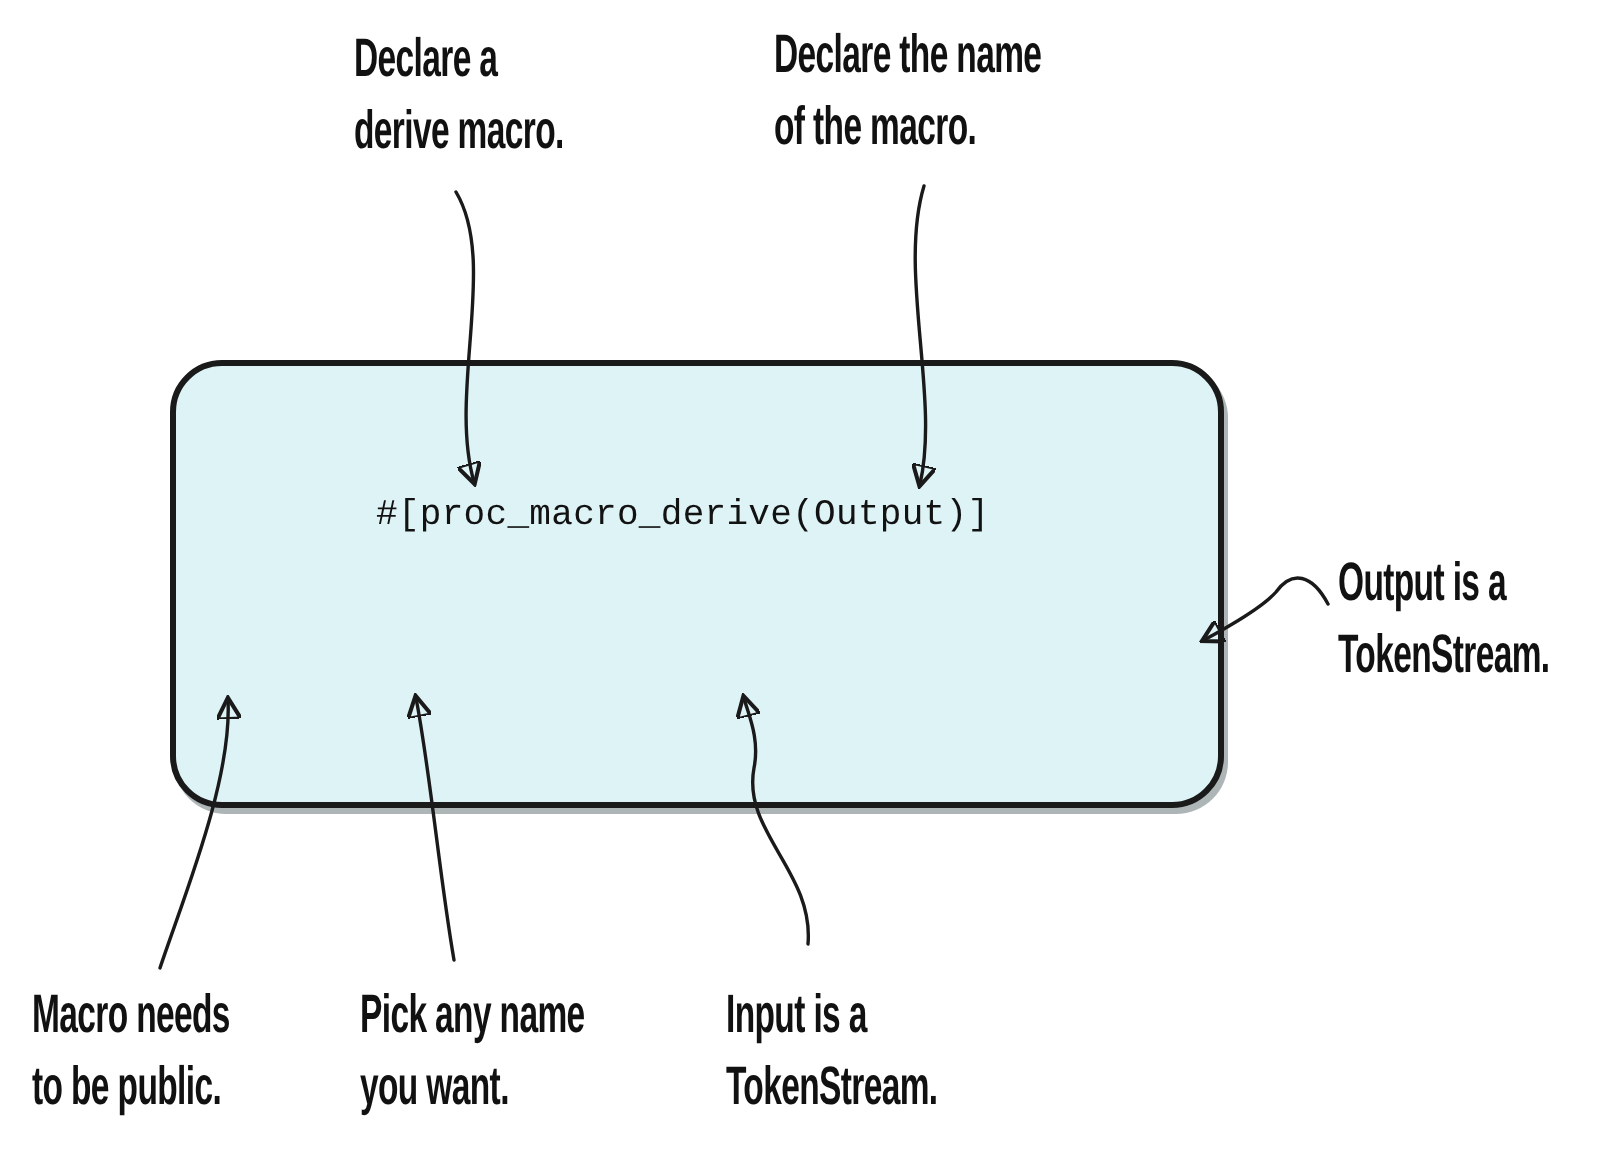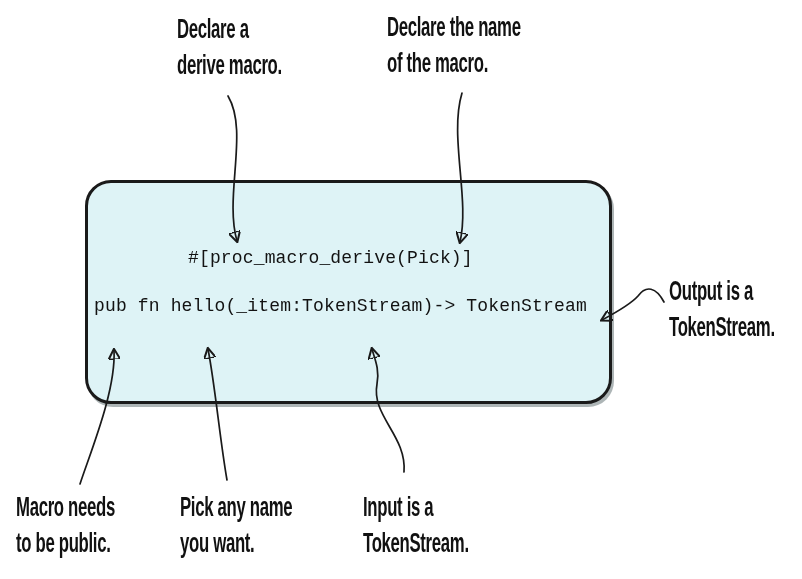--- a/index.html
+++ b/index.html
@@ -50,22 +50,21 @@
   svg.arrows{position:absolute;left:0;top:0;width:802px;height:579px;pointer-events:none;}
   svg.arrows path{fill:none;stroke:#1a1a1a;stroke-width:1.7px;stroke-linecap:round;}
 </style>
 </head>
 <body>
 
 <div class="stage">
 
   <div class="code-box"></div>
 
-  <div class="code-line l1">#[proc_macro_derive(Pick)]</div>
-  <div class="code-line l2">pub fn hello(_item:TokenStream)-&gt; TokenStream</div>
+  <div class="code-line l1">#[proc_macro_derive(Output)]</div>
 
   <svg class="arrows" viewBox="0 0 802 579" xmlns="http://www.w3.org/2000/svg">
     <defs>
       <marker id="ah" viewBox="0 0 10 10" refX="8" refY="5" markerWidth="7" markerHeight="7" orient="auto-start-reverse">
         <path d="M0,0 L9,5 L0,10 Z" fill="#1a1a1a" stroke="none"></path>
       </marker>
     </defs>
     <path d="M 228,96 C 249,131 224,196 237,241" marker-end="url(#ah)"></path>
     <path d="M 462,93 C 449,136 470,199 460,242" marker-end="url(#ah)"></path>
     <path d="M 664,302 C 656,287 646,285 638,296 C 631,304 615,313 602,320" marker-end="url(#ah)"></path>

